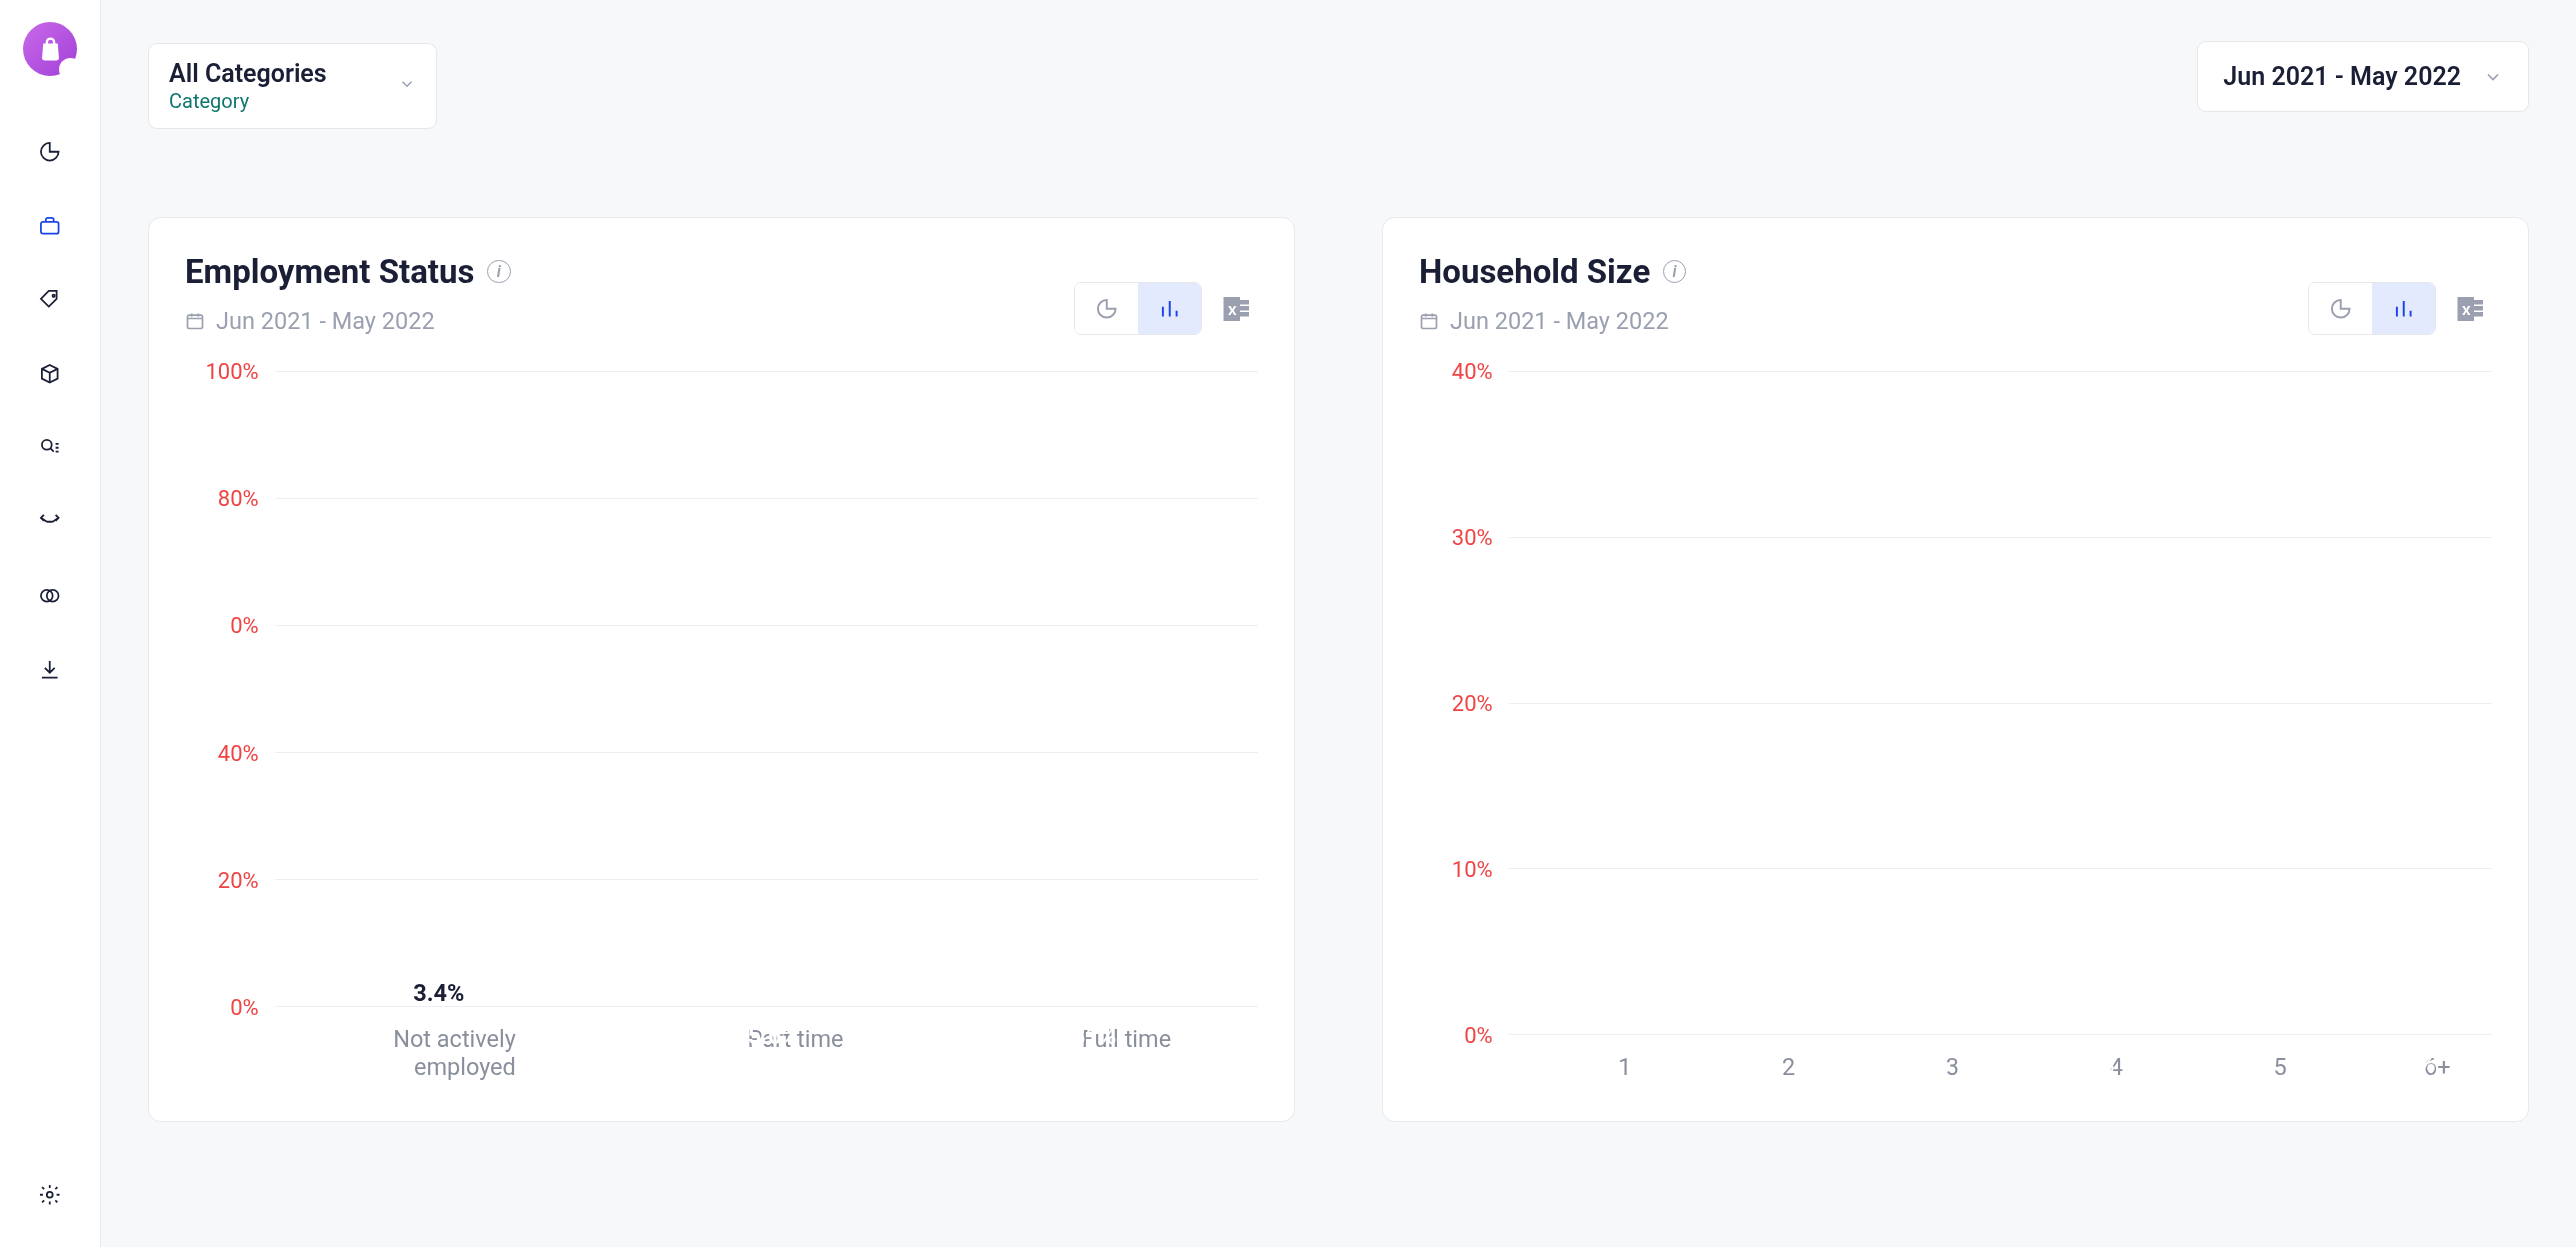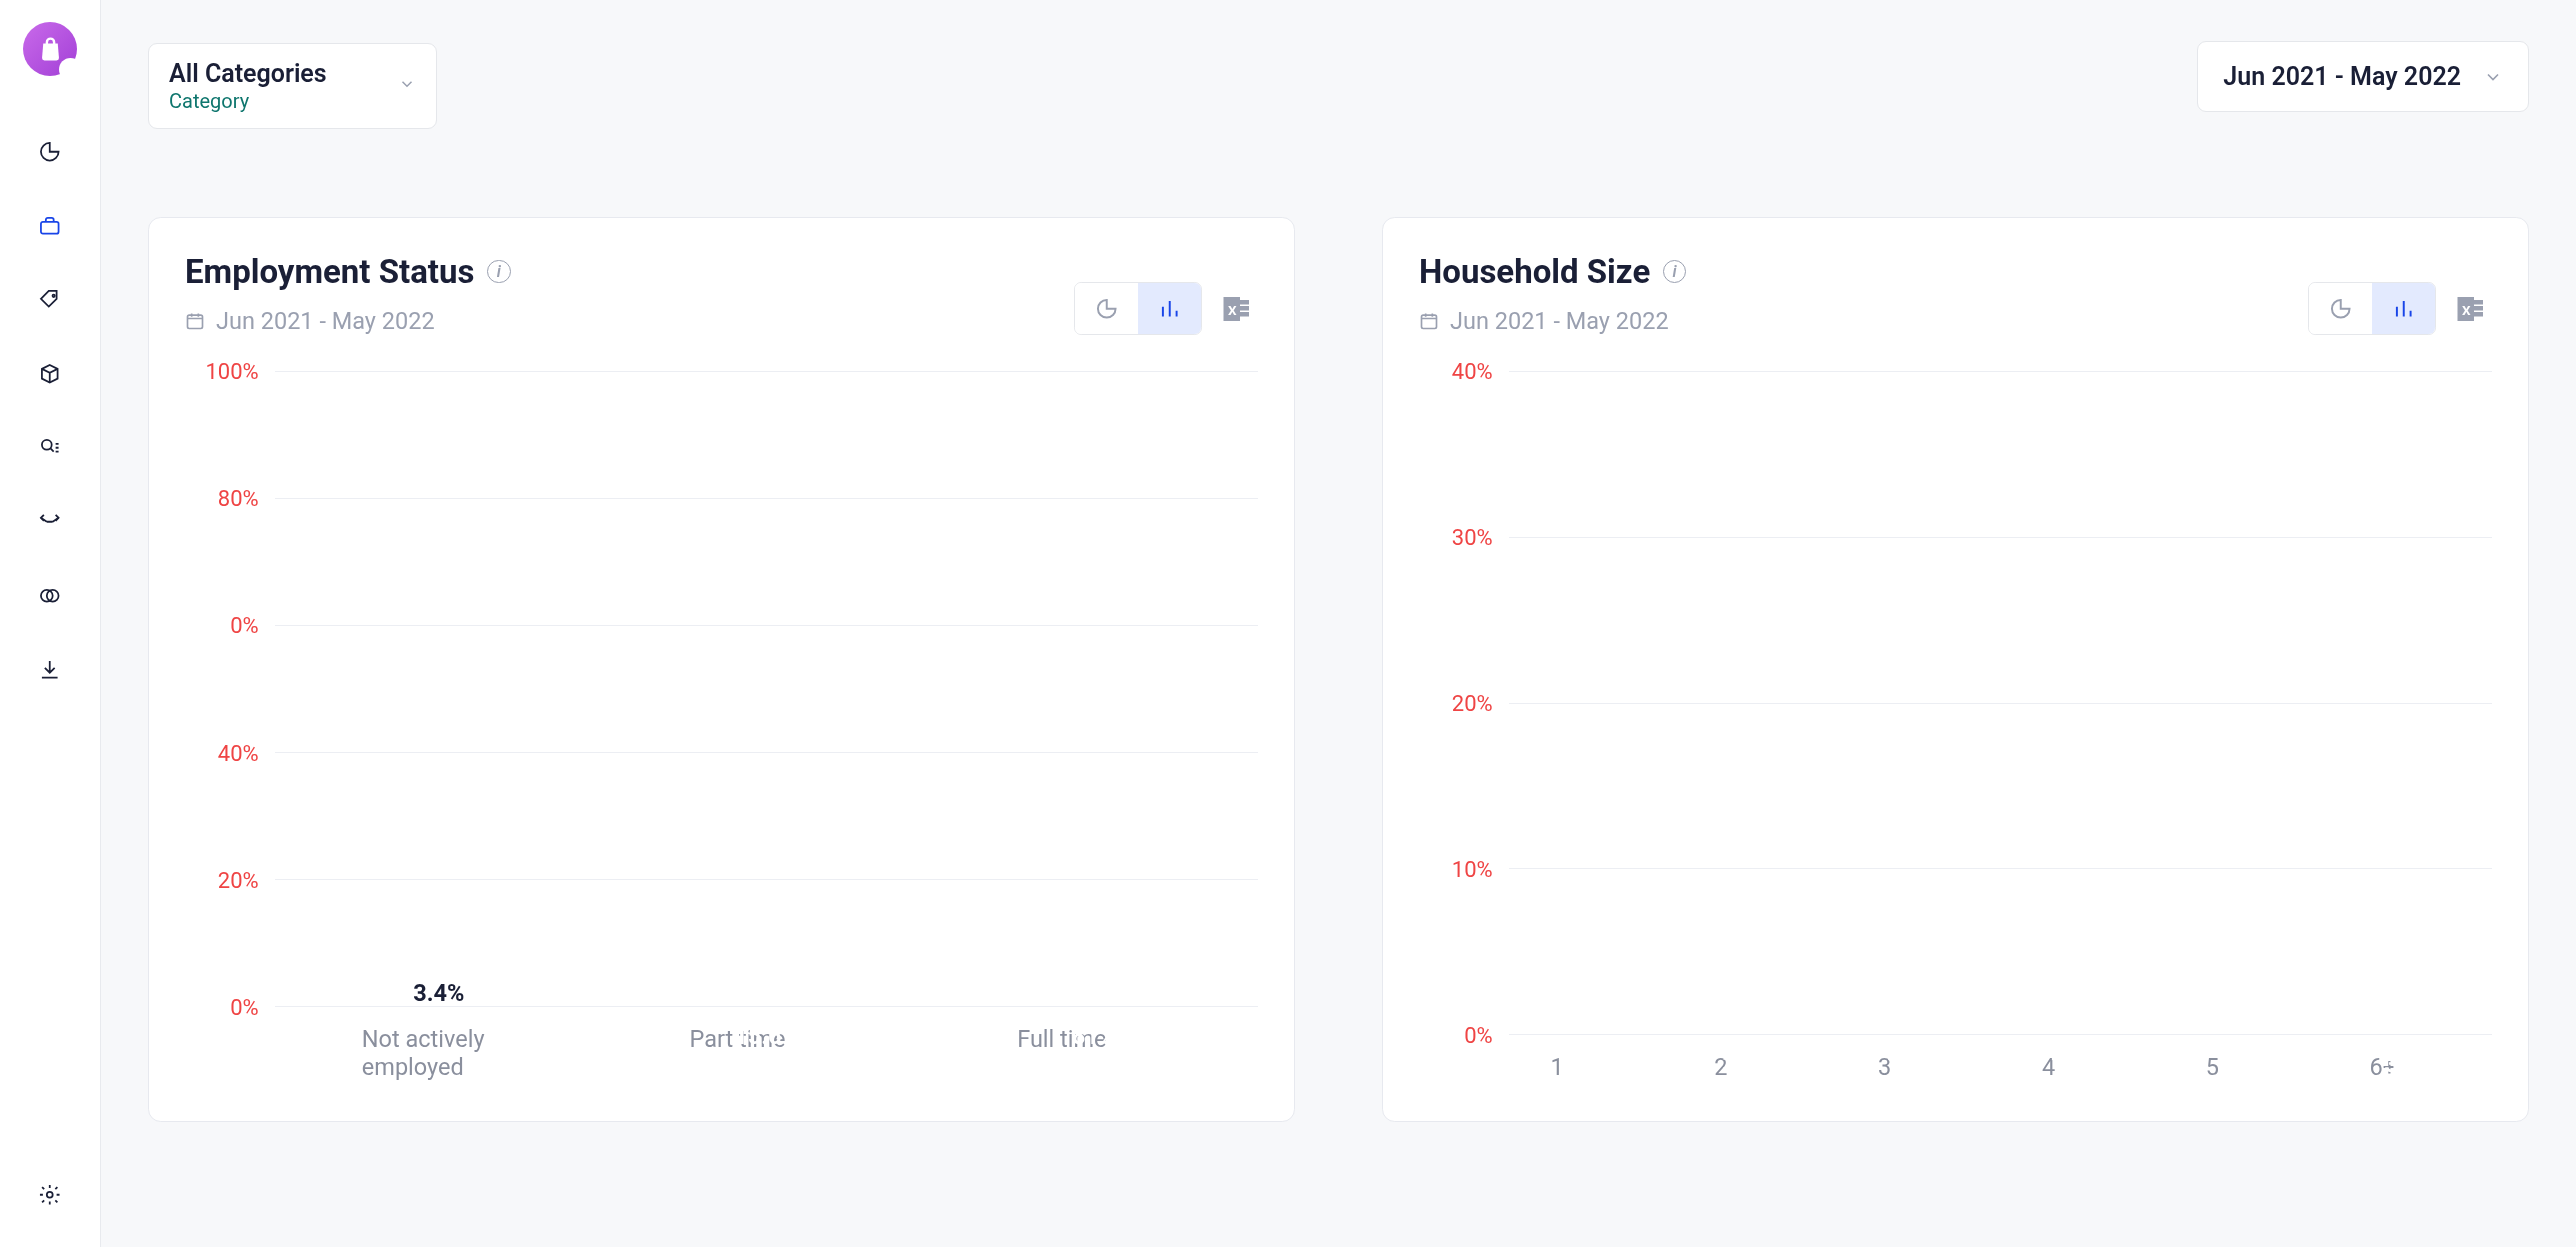--- a/index.html
+++ b/index.html
@@ -199,21 +199,21 @@
     white-space:nowrap;
   }
   .x-axis {
     display:flex;
     justify-content:space-around;
     margin-left: 90px;
     margin-top: 18px;
   }
   .x-tick {
     width: 154px;
-    text-align:left;
+    text-align:right;
     font-size:23.5px;
     color:#8a8f9d;
   }
 
   .hh .bar-wrap, .hh .bar { width: 81px; }
   .hh .x-tick { width: 81px; }
 </style>
 </head>
 <body>
 

